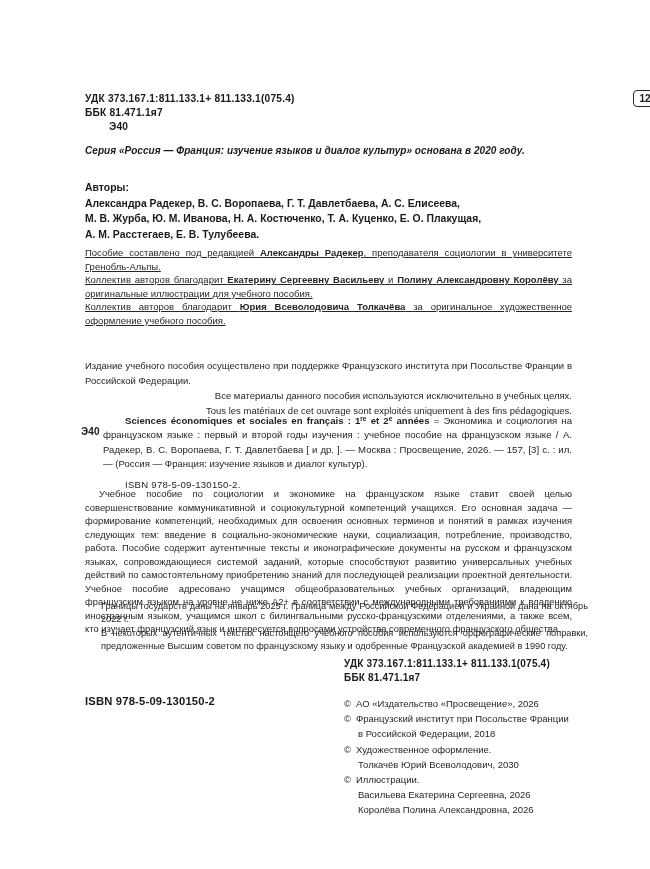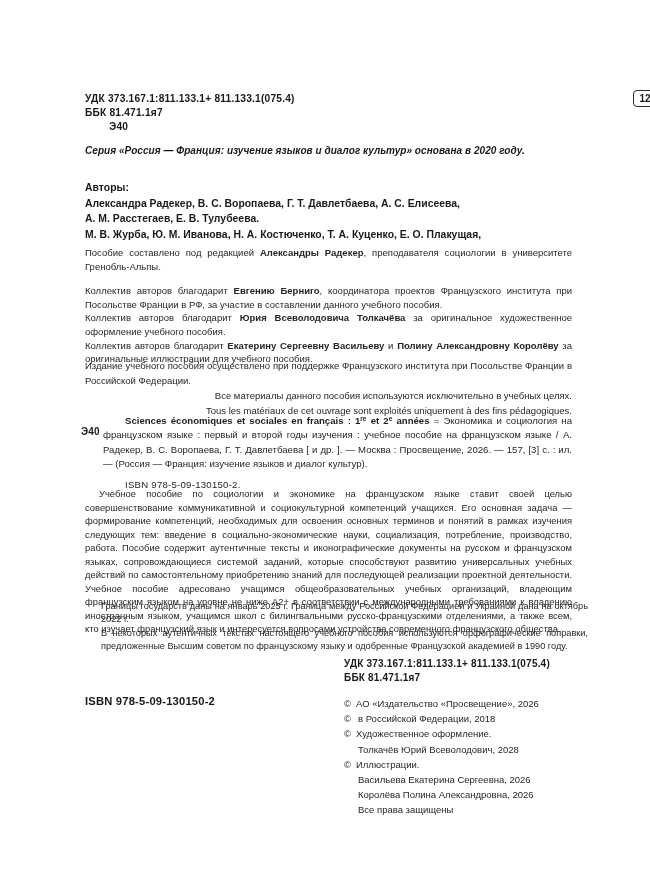--- a/index.html
+++ b/index.html
@@ -89,21 +89,21 @@
   .credits {
     position: absolute;
     left: 85px;
     top: 246px;
     width: 487px;
     font-size: 9.5px;
     line-height: 13.6px;
     text-align: justify;
     color: #262626;
   }
-  .credits p { margin: 0; }
+  .credits p { margin: 0; text-decoration: underline; }
   .credits p.gap { margin-top: 11px; }
 
   
   .support {
     position: absolute;
     left: 85px;
     top: 358px;
     width: 487px;
     font-size: 9.5px;
     line-height: 15px;
@@ -220,29 +220,28 @@
     <span class="e40">Э40</span>
   </div>
 
   <div class="age-badge">12+</div>
 
   <div class="series-line">Серия «Россия — Франция: изучение языков и диалог культур» основана в 2020 году.</div>
 
   <div class="authors-block">
     <div>Авторы:</div>
     <div>Александра Радекер, В. С. Воропаева, Г. Т. Давлетбаева, А. С. Елисеева,</div>
+    <div>М. В. Журба, Ю. М. Иванова, Н. А. Костюченко, Т. А. Куценко, Е. О. Плакущая,</div>
     <div>А. М. Расстегаев, Е. В. Тулубеева.</div>
-    <div>М. В. Журба, Ю. М. Иванова, Н. А. Костюченко, Т. А. Куценко, Е. О. Плакущая,</div>
   </div>
 
   <div class="credits">
     <p><span>Пособие составлено под редакцией </span><span class="b">Александры Радекер</span><span>, преподавателя социологии в университете Гренобль-Альпы.</span></p>
-    <p class="gap"><span>Коллектив авторов благодарит </span><span class="b">Евгению Берниго</span><span>, координатора проектов Французского института при Посольстве Франции в РФ, за участие в составлении данного учебного пособия.</span></p>
+    <p><span>Коллектив авторов благодарит </span><span class="b">Екатерину Сергеевну Васильеву</span><span> и </span><span class="b">Полину Александровну Королёву</span><span> за оригинальные иллюстрации для учебного пособия.</span></p>
     <p><span>Коллектив авторов благодарит </span><span class="b">Юрия Всеволодовича Толкачёва</span><span> за оригинальное художественное оформление учебного пособия.</span></p>
-    <p><span>Коллектив авторов благодарит </span><span class="b">Екатерину Сергеевну Васильеву</span><span> и </span><span class="b">Полину Александровну Королёву</span><span> за оригинальные иллюстрации для учебного пособия.</span></p>
   </div>
 
   <div class="support">
     <p>Издание учебного пособия осуществлено при поддержке Французского института при Посольстве Франции в Российской Федерации.</p>
     <p class="nj">Все материалы данного пособия используются исключительно в учебных целях.</p>
     <p class="nj">Tous les matériaux de cet ouvrage sont exploités uniquement à des fins pédagogiques.</p>
   </div>
 
   <div class="biblio-marker">Э40</div>
   <div class="biblio">
@@ -266,29 +265,29 @@
 
   <div class="footer-isbn">ISBN 978-5-09-130150-2</div>
 
   <div class="copyright">
     <div class="entry">
       <span class="mark">©</span>
       <span>АО «Издательство «Просвещение», 2026</span>
     </div>
     <div class="entry">
       <span class="mark">©</span>
+      <span>Французский институт при Посольстве Франции</span>
       <span class="sub">в Российской Федерации, 2018</span>
     </div>
     <div class="entry">
       <span class="mark">©</span>
       <span>Художественное оформление.</span>
-      <span class="sub">Толкачёв Юрий Всеволодович, 2028</span>
+      <span class="sub">Толкачёв Юрий Всеволодович, 2030</span>
     </div>
     <div class="entry">
       <span class="mark">©</span>
       <span>Иллюстрации.</span>
       <span class="sub">Васильева Екатерина Сергеевна, 2026</span>
       <span class="sub">Королёва Полина Александровна, 2026</span>
-      <span class="sub">Все права защищены</span>
     </div>
   </div>
 
 </div>
 
 </body></html>

